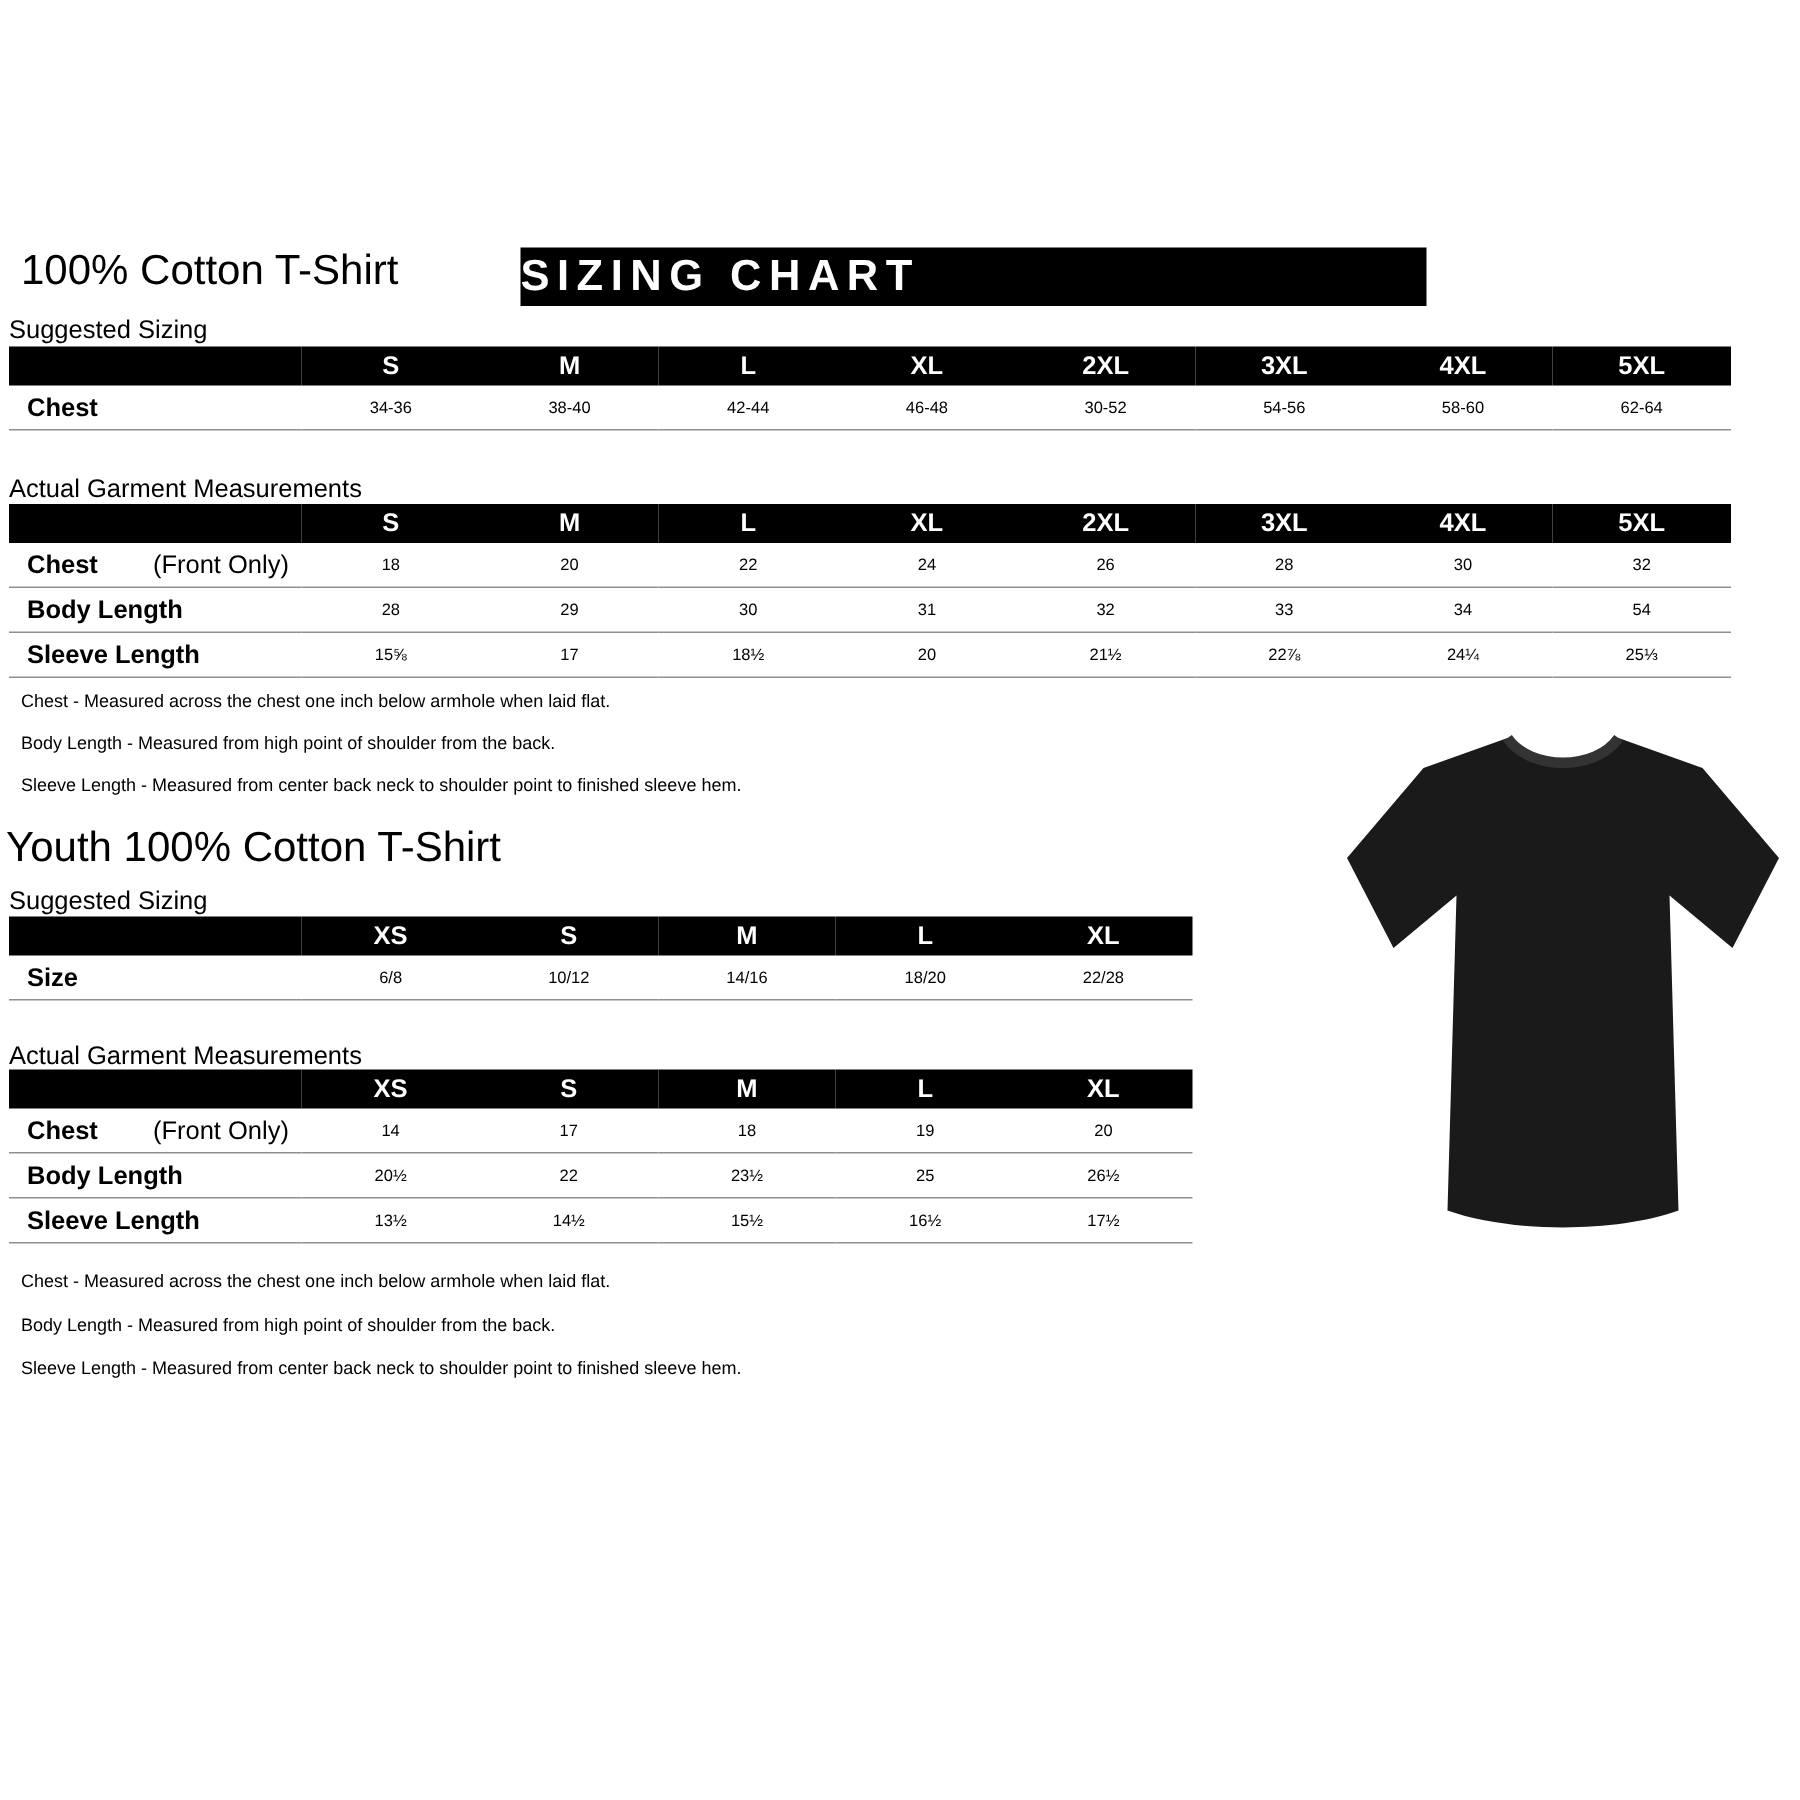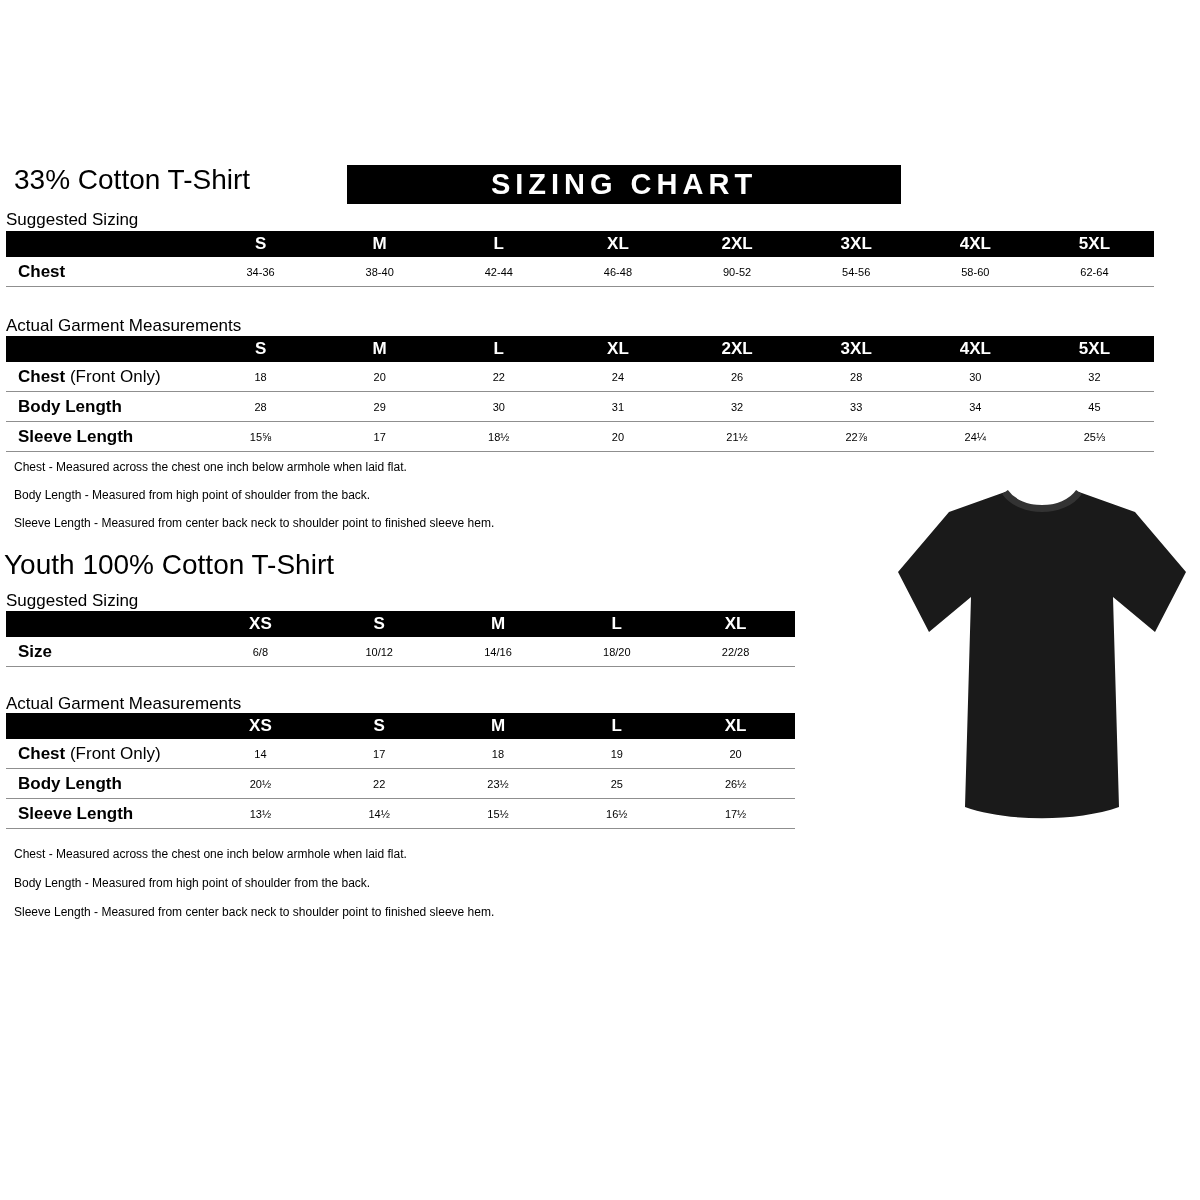--- a/index.html
+++ b/index.html
@@ -18,24 +18,24 @@
     font-family:"Liberation Sans","DejaVu Sans",sans-serif;
     position:relative;overflow:hidden;
   }
   h1,h2,p{margin:0;}
   .abs{position:absolute;}
 
   .adult-title{left:14px;top:164px;font-size:28px;font-weight:400;}
   .youth-title{left:4px;top:549px;font-size:28px;font-weight:400;}
 
   .banner{
-    left:347px;top:165px;width:554px;height:39px;
+    left:347px;top:165px;width:604px;height:39px;
     background:var(--header-bg);color:var(--header-text);
     font-size:29px;font-weight:700;letter-spacing:5px;
-    text-align:center;line-height:39px;
+    line-height:39px;
   }
 
   .section-label{font-size:17px;font-weight:400;text-align:right;}
   .lab-sug-a{left:6px;top:210px;}
   .lab-act-a{left:6px;top:316px;}
   .lab-sug-y{left:6px;top:591px;}
   .lab-act-y{left:6px;top:694px;}
 
   table.tbl{border-collapse:collapse;table-layout:fixed;}
   .tbl-sug-a{left:6px;top:231px;width:1148px;}
@@ -50,36 +50,36 @@
   .tbl thead th.corner{width:195px;}
   .tbl tbody td{
     font-size:11px;font-weight:400;text-align:center;
     height:29px;padding:0;border-bottom:1px solid var(--row-line);
   }
   .tbl tbody th.rowlabel{
     font-size:17px;font-weight:400;text-align:left;
     padding:0 0 0 12px;height:29px;border-bottom:1px solid var(--row-line);
   }
   .tbl tbody th.rowlabel .lbl{font-weight:700;text-align:center;}
-  .tbl tbody th.rowlabel .note{font-weight:400;}
+  .tbl tbody th.rowlabel .note{font-weight:400;padding-left:32px;}
 
   .notes p{font-size:12px;line-height:17px;}
   .notes-a{left:14px;top:459px;}
   .notes-a p{margin:0 0 11px 0;}
   .notes-y{left:14px;top:846px;}
   .notes-y p{margin:0 0 12px 0;}
 
   .tshirt{left:892px;top:470px;width:300px;height:360px;}
 </style>
 </head>
 <body>
 
 <div>
 
-  <h1 class="abs adult-title">33% Cotton T-Shirt</h1>
+  <h1 class="abs adult-title">100% Cotton T-Shirt</h1>
   <div class="abs banner">SIZING CHART</div>
 
   <div class="abs section-label lab-sug-a">Suggested Sizing</div>
   <table class="abs tbl tbl-sug-a">
       <thead>
         <tr>
           <th class="corner"></th>
           <th>S</th>
           <th>M</th>
           <th>L</th>
@@ -90,21 +90,21 @@
           <th>5XL</th>
         </tr>
       </thead>
       <tbody>
         <tr>
           <th class="rowlabel"><span class="lbl">Chest</span></th>
           <td>34-36</td>
           <td>38-40</td>
           <td>42-44</td>
           <td>46-48</td>
-          <td>90-52</td>
+          <td>30-52</td>
           <td>54-56</td>
           <td>58-60</td>
           <td>62-64</td>
         </tr>
       </tbody>
     </table>
 
   <div class="abs section-label lab-act-a">Actual Garment Measurements</div>
   <table class="abs tbl tbl-act-a">
       <thead>
@@ -134,21 +134,21 @@
         </tr>
         <tr>
           <th class="rowlabel"><span class="lbl">Body Length</span></th>
           <td>28</td>
           <td>29</td>
           <td>30</td>
           <td>31</td>
           <td>32</td>
           <td>33</td>
           <td>34</td>
-          <td>45</td>
+          <td>54</td>
         </tr>
         <tr>
           <th class="rowlabel"><span class="lbl">Sleeve Length</span></th>
           <td>15⅝</td>
           <td>17</td>
           <td>18½</td>
           <td>20</td>
           <td>21½</td>
           <td>22⅞</td>
           <td>24¼</td>

